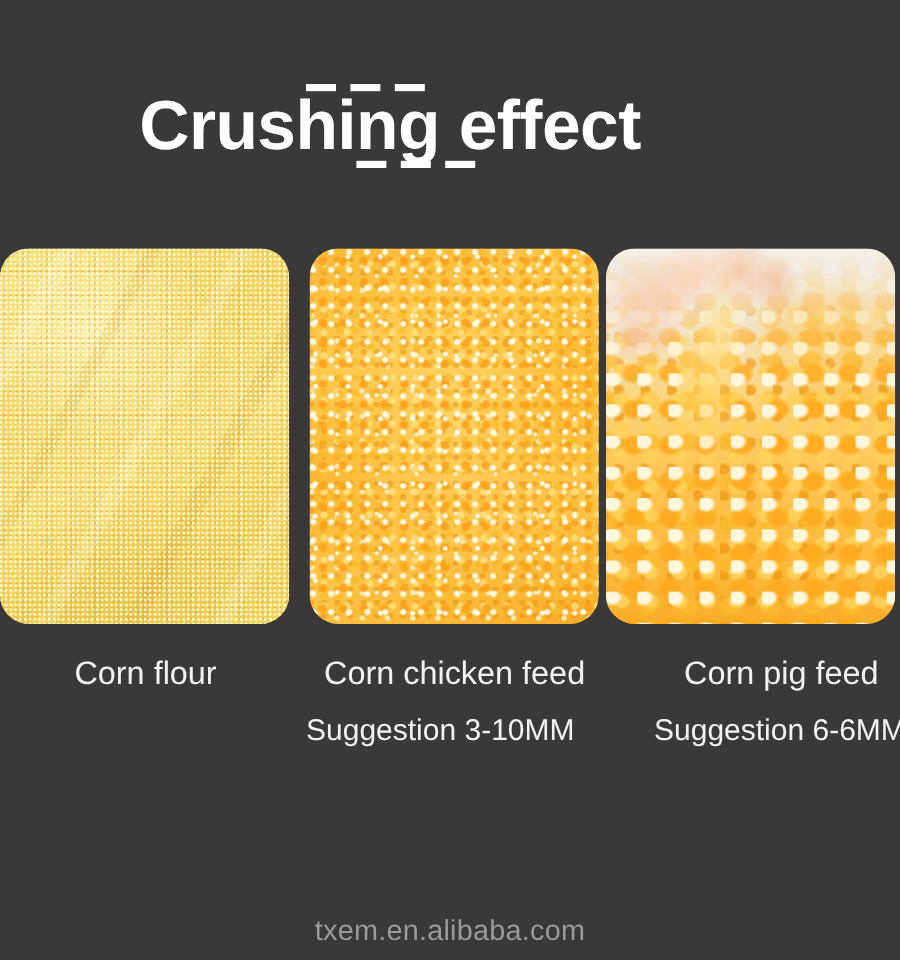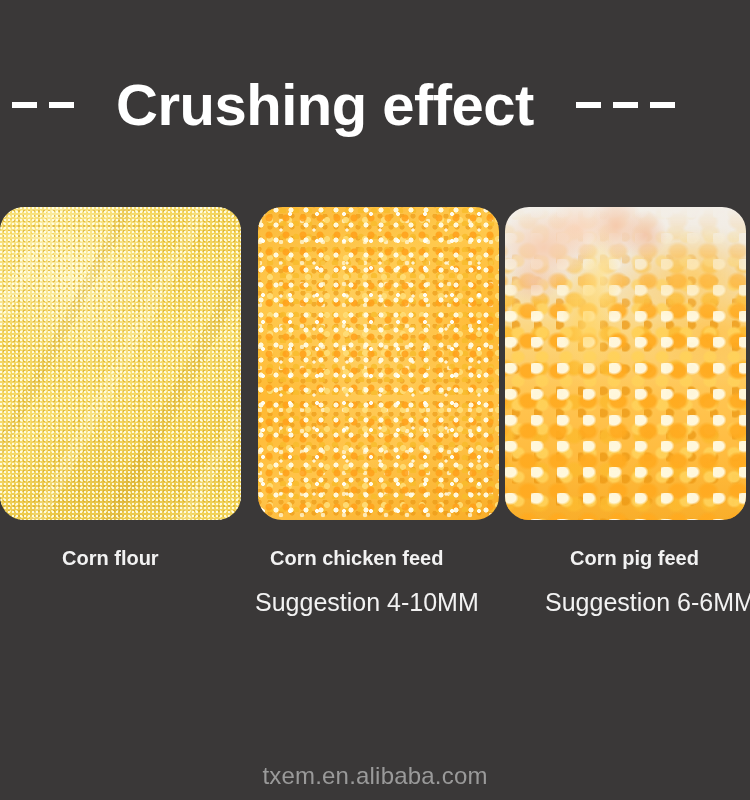--- a/index.html
+++ b/index.html
@@ -18,20 +18,21 @@
   
   .header {
     position: absolute;
     top: 60px;
     left: 0;
     width: 650px;
     height: 90px;
     display: flex;
     align-items: center;
     justify-content: center;
+    flex-direction: column;
   }
   .dash-group {
     display: flex;
     align-items: center;
     gap: 12px;
   }
   .dash {
     display: block;
     width: 25px;
     height: 6px;
@@ -174,24 +175,23 @@
   }
   .cap-col {
     position: absolute;
     top: 0;
     color: #f2f2f2;
   }
   .cap-col-1 { left: 62px; }
   .cap-col-2 { left: 270px; }
   .cap-col-3 { left: 570px; }
   .cap-line-1 {
-    font-size: 20px;
+    font-size: 27px;
     line-height: 1;
     white-space: nowrap;
-    font-weight: bold;
   }
   .cap-line-2 {
     font-size: 25px;
     line-height: 1;
     white-space: nowrap;
     margin-top: 22px;
   }
   .cap-col-2 .cap-line-2 { margin-left: -15px; }
   .cap-col-3 .cap-line-2 { margin-left: -25px; }
 
@@ -254,21 +254,21 @@
 </div>
 
 <div class="captions">
 
   <div class="cap-col cap-col-1">
     <div class="cap-line-1">Corn flour</div>
   </div>
 
   <div class="cap-col cap-col-2">
     <div class="cap-line-1">Corn chicken feed</div>
-    <div class="cap-line-2">Suggestion 4-10MM</div>
+    <div class="cap-line-2">Suggestion 3-10MM</div>
   </div>
 
   <div class="cap-col cap-col-3">
     <div class="cap-line-1">Corn pig feed</div>
     <div class="cap-line-2">Suggestion 6-6MM</div>
   </div>
 
 </div>
 
 <div class="watermark">txem.en.alibaba.com</div>

